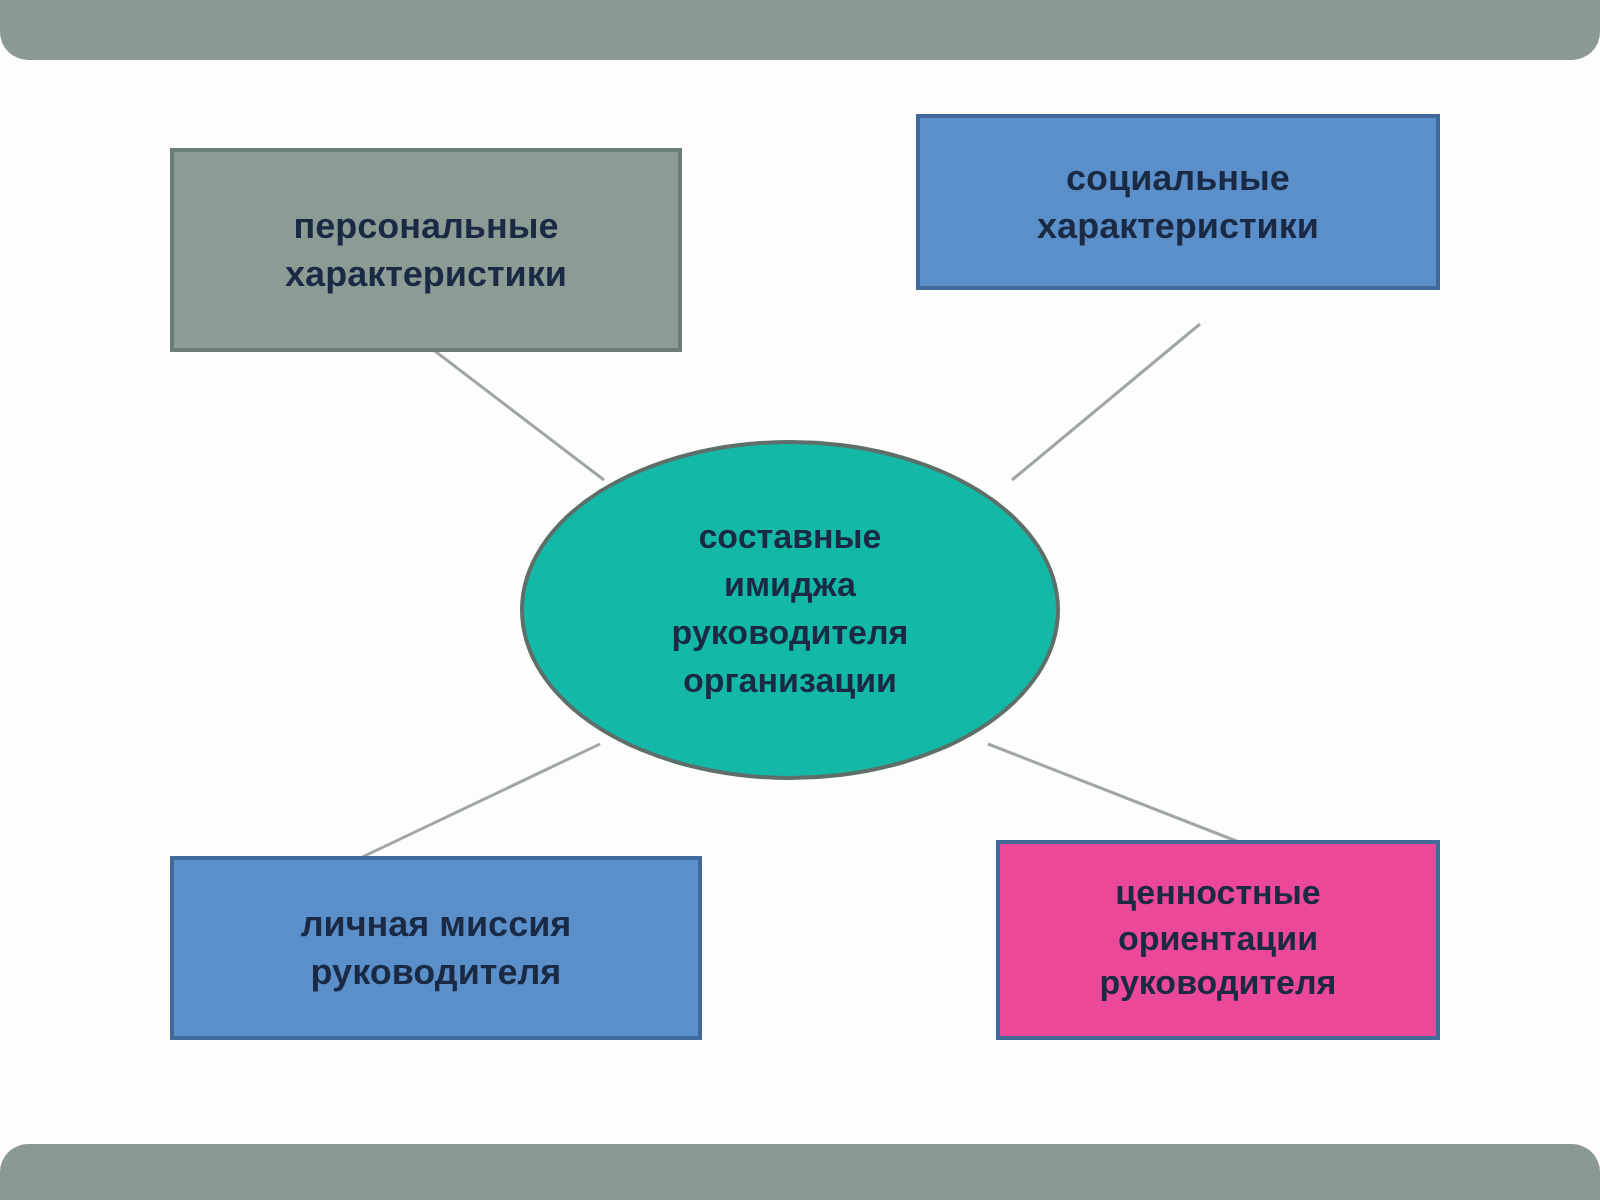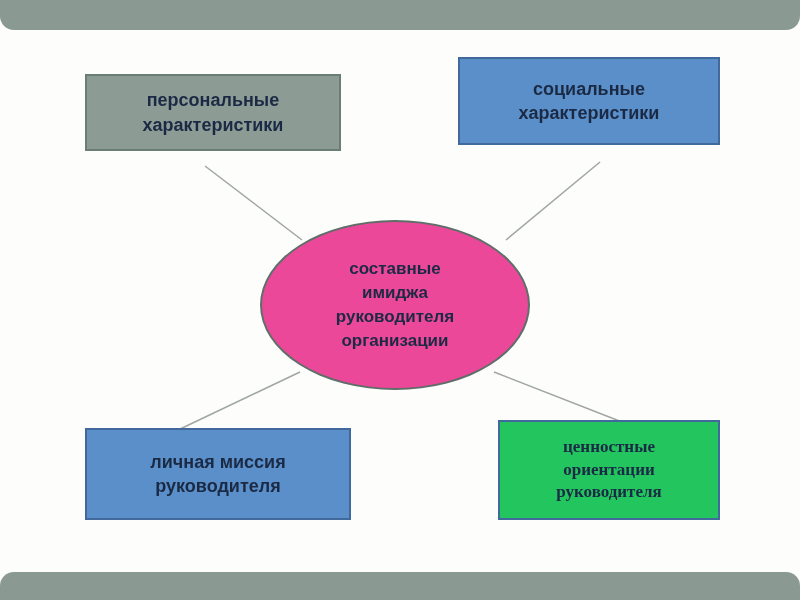--- a/index.html
+++ b/index.html
@@ -54,52 +54,52 @@
     padding: 6px 10px;
   }
   .rect-node {
     font-size: 18px;
   }
   .ellipse-node {
     border-radius: 50%;
     font-size: 17px;
     line-height: 1.4;
   }
-  #node-personal   { left: 85px;  top: 74px;  width: 256px; height: 77px; }
+  #node-personal   { left: 85px;  top: 74px;  width: 256px; height: 102px; }
   #node-social     { left: 458px; top: 57px;  width: 262px; height: 88px; }
   #node-center     { left: 260px; top: 220px; width: 270px; height: 170px; }
   #node-mission    { left: 85px;  top: 428px; width: 266px; height: 92px; }
   #node-values     { left: 498px; top: 420px; width: 222px; height: 100px; font-size: 17px; }
 </style>
 </head>
 <body>
 
 <div class="slide">
 
   <div class="bar bar-top" style="background: rgb(138, 154, 147);"></div>
   <div class="bar bar-bottom" style="background: rgb(138, 154, 147);"></div>
 
   <svg class="connectors" viewBox="0 0 800 600" xmlns="http://www.w3.org/2000/svg">
     <line x1="205" y1="166" x2="302" y2="240" stroke-width="1.5" stroke="#9fa6a4"></line>
     <line x1="600" y1="162" x2="506" y2="240" stroke-width="1.5" stroke="#9fa6a4"></line>
     <line x1="300" y1="372" x2="178" y2="430" stroke-width="1.5" stroke="#9fa6a4"></line>
     <line x1="494" y1="372" x2="622" y2="422" stroke-width="1.5" stroke="#9fa6a4"></line>
   </svg>
 
-  <div class="node ellipse-node" id="node-center" style="background: #ec4899; border: 2px solid rgb(94, 110, 105);">составные
+  <div class="node ellipse-node" id="node-center" style="background: #14b8a6; border: 2px solid rgb(94, 110, 105);">составные
 имиджа
 руководителя
 организации</div>
 
   <div class="node rect-node" id="node-personal" style="background: rgb(140, 156, 149); border: 2px solid rgb(107, 125, 119);">персональные
 характеристики</div>
 
   <div class="node rect-node" id="node-social" style="background: rgb(91, 143, 201); border: 2px solid rgb(65, 105, 156);">социальные
 характеристики</div>
 
   <div class="node rect-node" id="node-mission" style="background: rgb(91, 143, 201); border: 2px solid rgb(65, 105, 156);">личная миссия
 руководителя</div>
 
-  <div class="node rect-node" id="node-values" style="background: #22c55e; border: 2px solid rgb(65, 105, 156); font-family: Liberation Serif, serif;">ценностные
+  <div class="node rect-node" id="node-values" style="background: #ec4899; border: 2px solid rgb(65, 105, 156);">ценностные
 ориентации
 руководителя</div>
 
 </div>
 
 </body></html>

